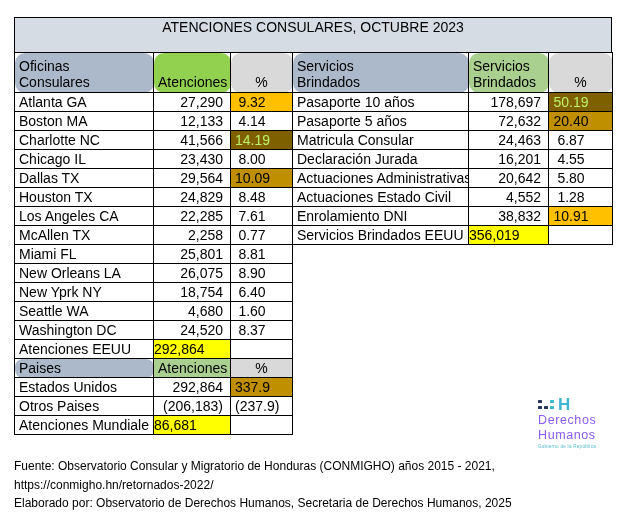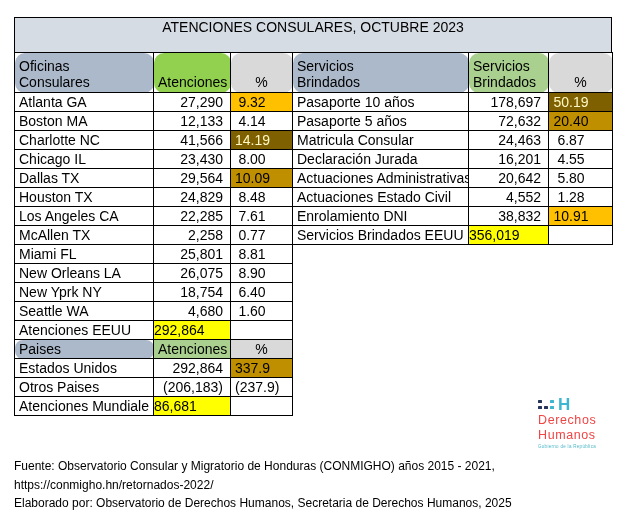--- a/index.html
+++ b/index.html
@@ -25,34 +25,34 @@
   td.hdr       { background: #ACB9CA; vertical-align: bottom; padding-bottom: 2px; }
   td.hdr-green { background: #92D050; vertical-align: bottom; padding-bottom: 2px; }
   td.hdr-lgreen{ background: #A9D08E; vertical-align: bottom; padding-bottom: 2px; }
   td.hdr-gray  { background: #D9D9D9; vertical-align: bottom; text-align: center; padding-bottom: 2px; }
   tr.hdr-row td { height: 40px; border-radius: 10px; }
 
   td.num { text-align: right; padding-right: 7px; margin-top: 36px; }
   td.pct { text-align: center; padding-right: 23px; }
   td.hl-gold  { background: #FFC000; }
   td.hl-dgold { background: #BF8F00; }
-  td.hl-olive { background: #7F6000; color: #fef9c3; }
+  td.hl-olive { background: #7F6000; color: #bef264; }
   td.hl-yellow{ background: #FFFF00; text-align: left; padding: 0; }
 
   .footer { position: absolute; left: 14px; top: 457px; font-size: 12px; line-height: 18.6px; }
 
   .logo { position: absolute; left: 538px; top: 397px; }
   .logo-top { display: flex; align-items: flex-start; }
   .dotcol { display: flex; flex-direction: column; margin-right: 2.5px; }
   .dot { display: block; width: 3.5px; height: 3.5px; margin-top: 2.5px; border-radius: 0.5px; }
   .dot.navy { background: #27355C; }
   .dot.teal { background: #3DB7CF; }
   .dot.blank { background: transparent; }
   .logo-h { font-size: 17px; font-weight: bold; color: #3DB7CF; line-height: 16px; margin-left: 2px; }
-  .logo-name { font-size: 12.5px; color: #ef4444; letter-spacing: 0.6px; line-height: 13.5px; margin-top: 1px; }
+  .logo-name { font-size: 12.5px; color: #8b5cf6; letter-spacing: 0.6px; line-height: 13.5px; margin-top: 1px; }
   .logo-tag { font-size: 4.5px; color: #4FB8C9; margin-top: 2px; letter-spacing: 0.3px; }
 </style>
 </head>
 <body>
 
 <div class="sheet">
 
   <div class="grid">
     <div class="title-bar">ATENCIONES CONSULARES, OCTUBRE 2023</div>
 
@@ -125,20 +125,25 @@
             </tr>
         <tr>
               <td>New Yprk NY</td>
               <td class="num">18,754</td>
               <td class="pct">6.40</td>
             </tr>
         <tr>
               <td>Seattle WA</td>
               <td class="num">4,680</td>
               <td class="pct">1.60</td>
+            </tr>
+        <tr>
+              <td>Washington DC</td>
+              <td class="num">24,520</td>
+              <td class="pct">8.37</td>
             </tr>
         <tr>
           <td>Atenciones EEUU</td>
           <td class="hl-yellow">292,864</td>
           <td></td>
         </tr>
 
         <tr>
           <td class="hdr" style="vertical-align:middle;padding-bottom:0;border-radius:8px;">Paises</td>
           <td class="hdr-lgreen" style="vertical-align:middle;padding-bottom:0;">Atenciones</td>

